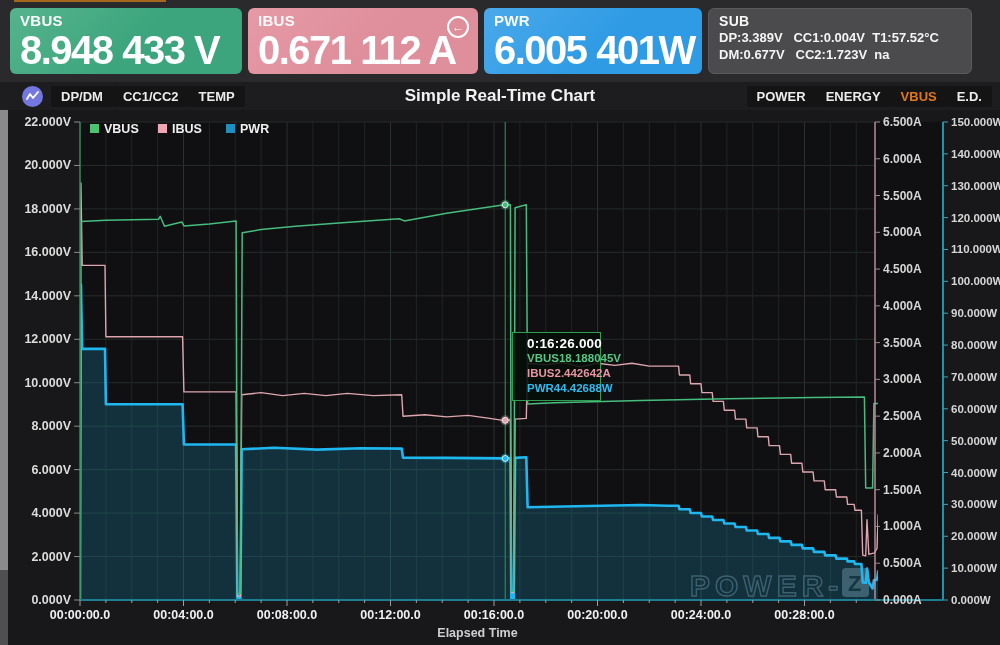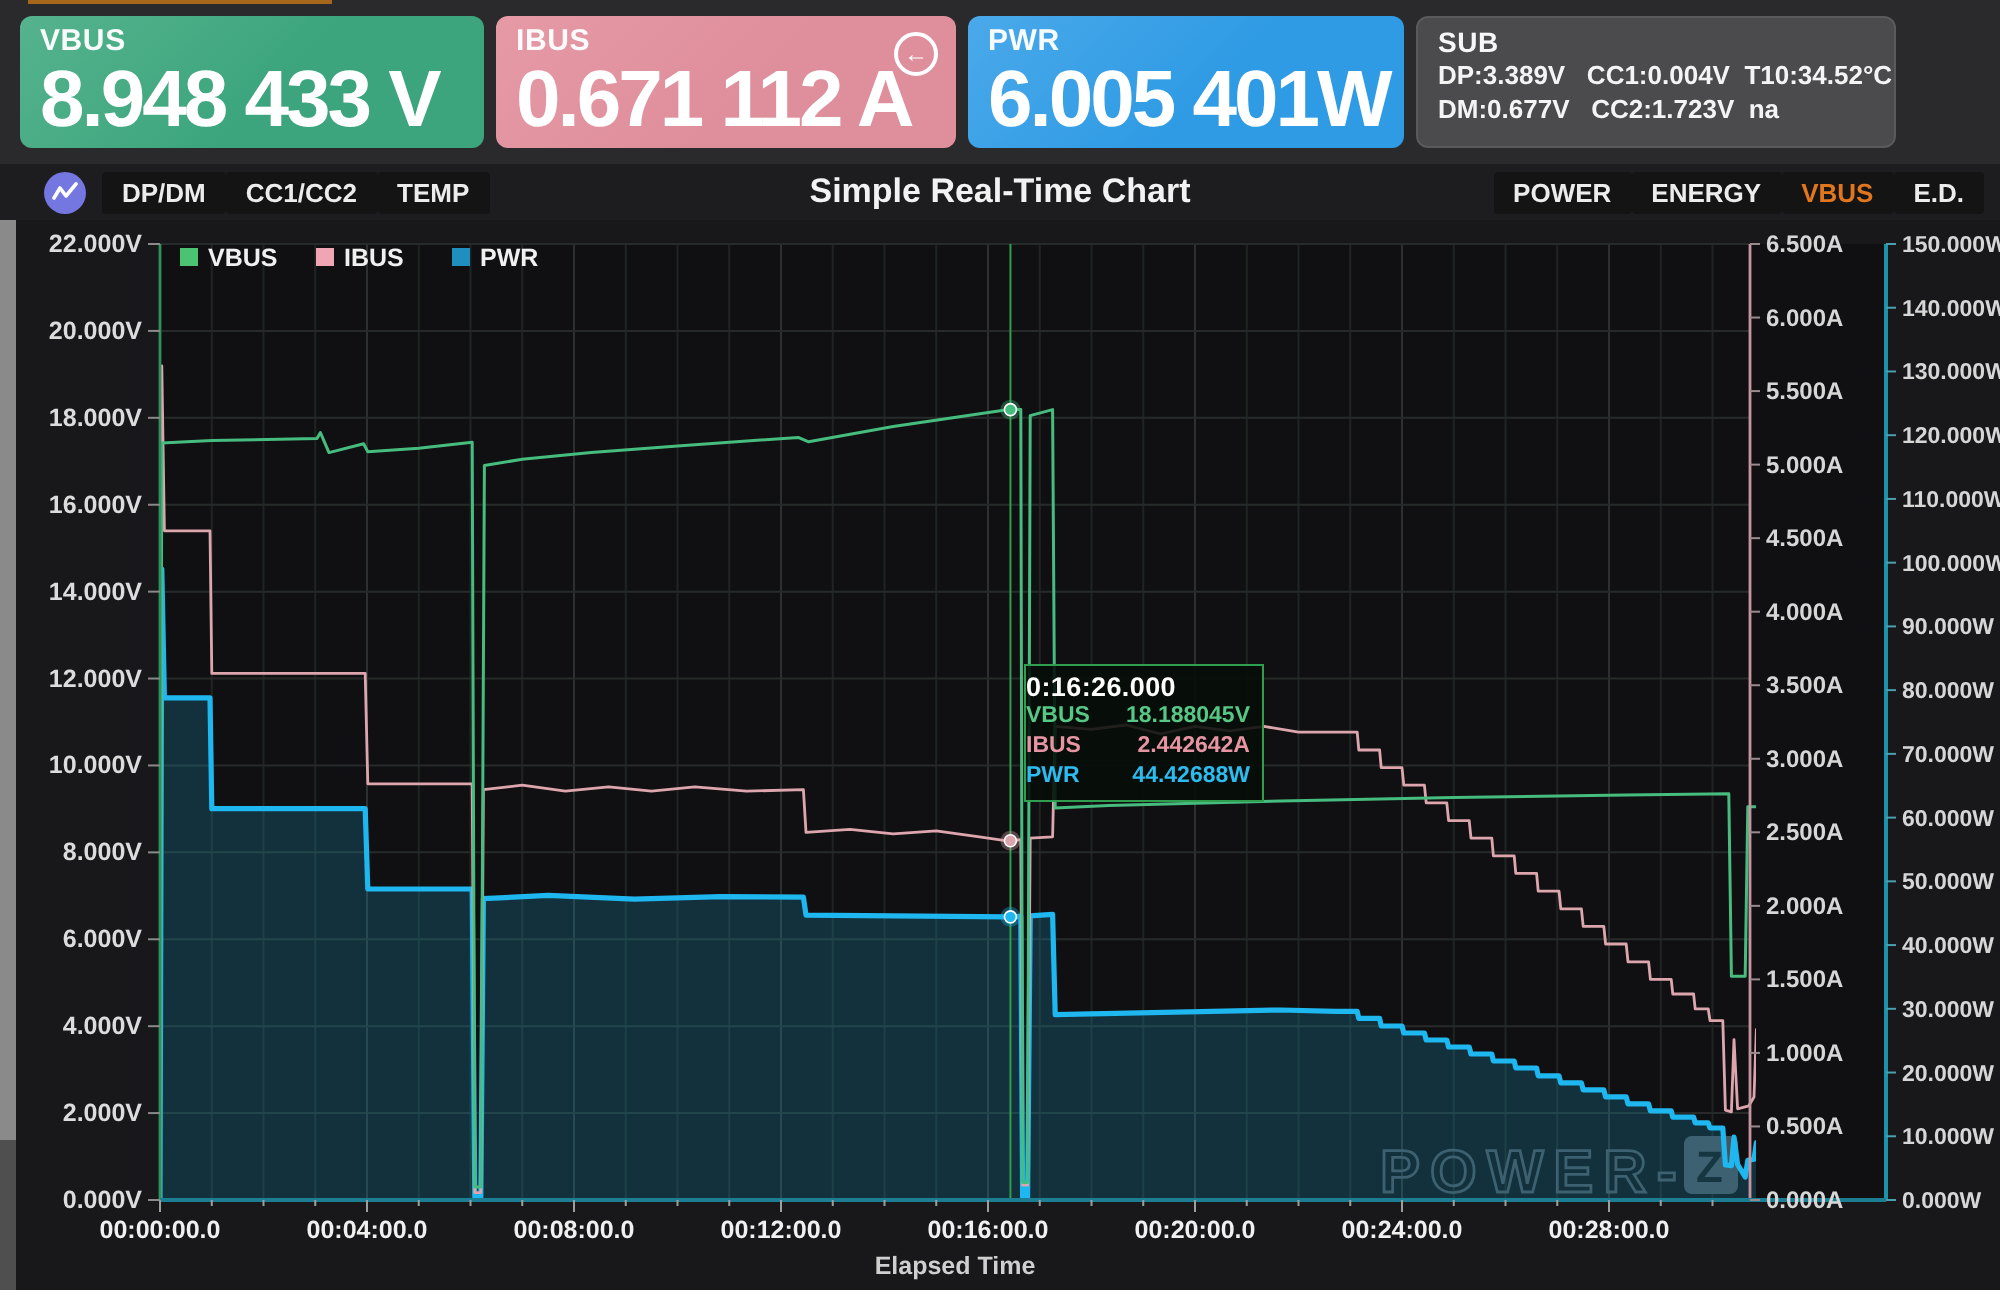--- a/index.html
+++ b/index.html
@@ -10,21 +10,21 @@
   .topbar{position:absolute;left:0;top:0;width:1000px;height:82px;background:#2a2a2c;}
   .accent-line{position:absolute;left:14px;top:0;width:152px;height:2px;background:#a6671c;}
   .card{position:absolute;top:8px;height:66px;border-radius:6px;color:#fff;
         padding:4px 10px;box-sizing:border-box;}
   .card .lbl{font-size:15px;font-weight:bold;letter-spacing:.3px;opacity:.96;}
   .card .val{font-size:40px;font-weight:bold;letter-spacing:-1.5px;line-height:1.05;
              white-space:pre;}
   .card-vbus{left:10px;width:232px;background:linear-gradient(135deg,#55b38d 0%,#3ca57d 55%);}
   .card-ibus{left:248px;width:230px;background:linear-gradient(135deg,#e59aa6 0%,#df8e9b 55%);}
   .card-pwr{left:484px;width:218px;background:linear-gradient(135deg,#4aa9ea 0%,#2f9be4 55%);}
-  .card-sub{left:708px;width:240px;background:#4b4b4e;border:1px solid #5a5a5d;}
+  .card-sub{left:708px;width:264px;background:#4b4b4e;border:1px solid #5a5a5d;}
   .card-sub .lbl{font-size:14px;}
   .card-sub .sline{font-size:13px;font-weight:bold;line-height:17px;white-space:pre;color:#f4f4f4;}
   .back-ic{position:absolute;right:9px;top:8px;width:18px;height:18px;border:2px solid #fff;
            border-radius:50%;display:flex;align-items:center;justify-content:center;
            font-size:12px;font-weight:bold;color:#fff;line-height:1;}
   
   .toolbar{position:absolute;left:0;top:82px;width:1000px;height:28px;background:#1d1d1f;
            display:flex;align-items:center;}
   .tb-icon{width:21px;height:21px;border-radius:50%;background:#7477e0;margin-left:22px;
            display:flex;align-items:center;justify-content:center;flex:0 0 auto;}
@@ -35,22 +35,22 @@
   .tb-title{position:absolute;left:50%;top:50%;transform:translate(-50%,-50%);
             font-size:17px;font-weight:bold;color:#f2f2f2;white-space:nowrap;}
   .tb-right{margin-left:auto;margin-right:8px;}
   
   .chartwrap{position:absolute;left:0;top:110px;width:1000px;height:535px;background:#18181a;}
   .vstrip{position:absolute;left:0;top:0;width:8px;height:535px;
           background:linear-gradient(#8a8a8a 0 86%,#4f4f4f 86% 100%);}
   #chart-svg{position:absolute;left:0;top:0;}
   #chart-svg text{font-family:"Liberation Sans","DejaVu Sans",sans-serif;font-weight:bold;}
   
-  .tooltip{position:absolute;left:512px;top:222px;width:120px;background:rgba(6,12,8,0.88);
-           border:1px solid #2f9e4f;padding:3px 6px 4px 0;box-sizing:border-box;}
+  .tooltip{position:absolute;left:512px;top:222px;width:89px;background:rgba(6,12,8,0.88);
+           border:1px solid #2f9e4f;padding:3px 6px 4px 14px;box-sizing:border-box;}
   .tooltip .t-time{font-size:13.5px;color:#fff;font-weight:bold;letter-spacing:.2px;}
   .tt-row{display:flex;justify-content:space-between;font-size:11.5px;font-weight:bold;
           line-height:15px;}
 </style>
 </head>
 <body>
 
 <div class="app">
 
   <div class="topbar">
@@ -67,21 +67,21 @@
       <div class="back-ic">←</div>
     </div>
 
     <div class="card card-pwr">
       <div class="lbl">PWR</div>
       <div class="val">6.005 401W</div>
     </div>
 
     <div class="card card-sub">
       <div class="lbl">SUB</div>
-      <div class="sline">DP:3.389V   CC1:0.004V  T10:34.52°C</div>
+      <div class="sline">DP:3.389V   CC1:0.004V  T1:57.52°C</div>
       <div class="sline">DM:0.677V   CC2:1.723V  na</div>
     </div>
   </div>
 
   <div class="toolbar">
     <div class="tb-icon">
       <svg width="13" height="13" viewBox="0 0 13 13">
         <polyline points="1,9 4,4 7,8 12,2" fill="none" stroke="#fff" stroke-width="1.8" stroke-linecap="round" stroke-linejoin="round"></polyline>
       </svg>
     </div>

